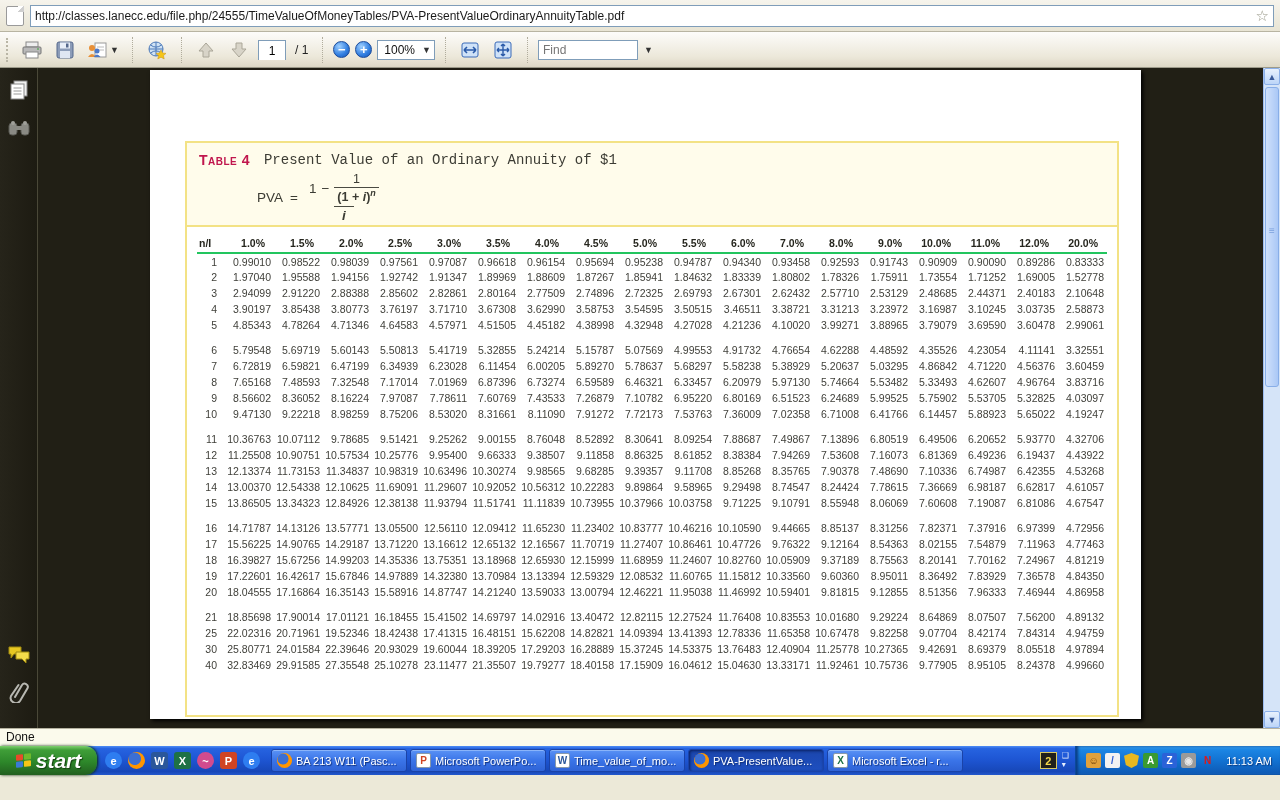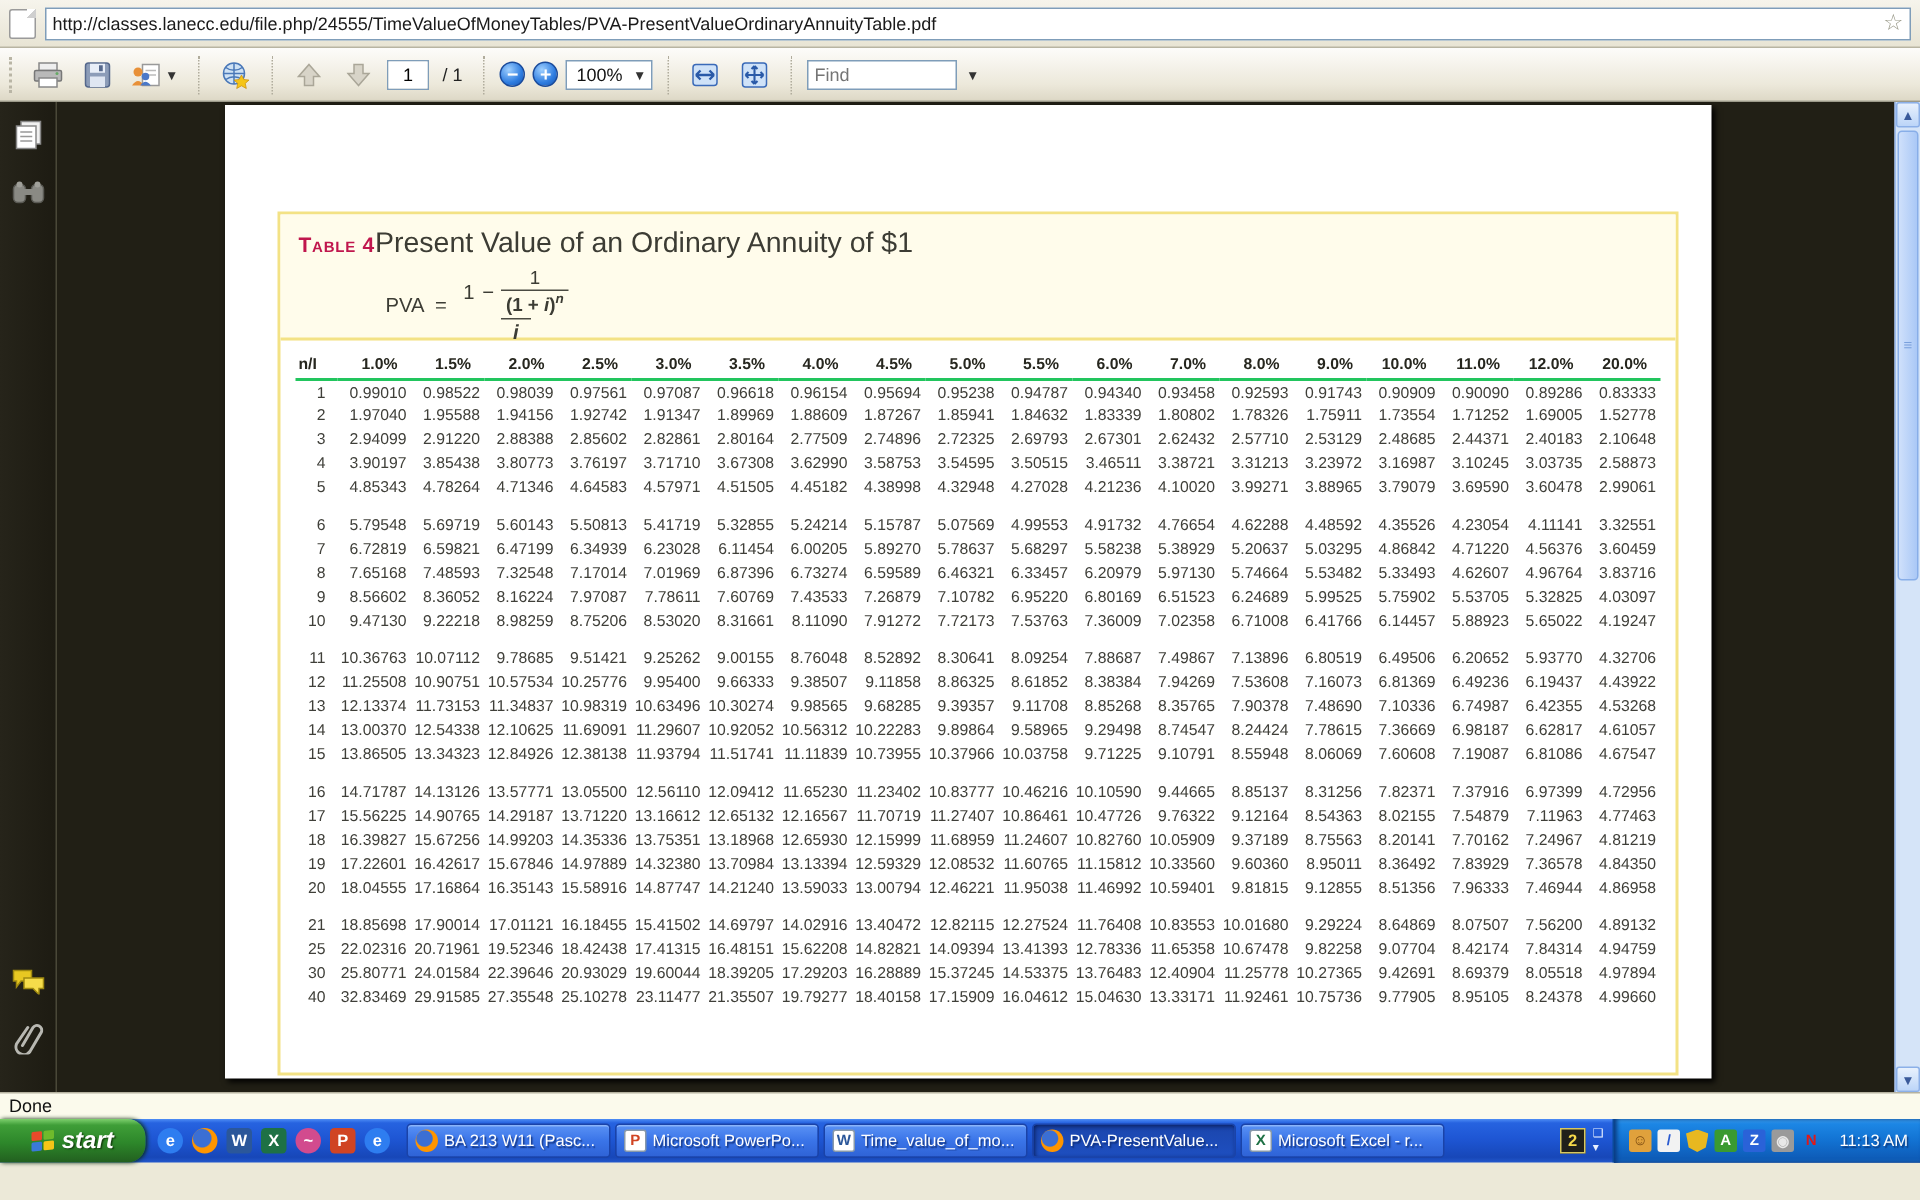--- a/index.html
+++ b/index.html
@@ -50,23 +50,23 @@
   
   .vscroll { width:17px; background:#d5e4f8; border-left:1px solid #9ebdf0; display:flex; flex-direction:column; }
   .sb-btn { height:17px; background:linear-gradient(to bottom,#e8f1fd,#bcd5f8); border:1px solid #8cb0e8; border-radius:2px; display:flex; align-items:center; justify-content:center; font-size:9px; color:#3a5a9a; }
   .sb-track { flex:1; position:relative; }
   .sb-thumb { position:absolute; top:2px; left:1px; width:14px; height:300px; border-radius:3px; background:linear-gradient(to right,#cfe0fb,#aac8f6); border:1px solid #88aee8; }
   .sb-thumb::after { content:"≡"; position:absolute; top:46%; left:3px; color:#7aa0dc; font-size:10px; }
 
   
   .annuity-box { position:absolute; left:35px; top:71px; width:934px; height:576px; border:2px solid #f3e285; background:#fff; }
   .box-head { height:84px; background:#fffceb; border-bottom:2px solid #f3e285; padding:9px 0 0 12px; }
-  .head-line { display:flex; align-items:center; gap:0; }
+  .head-line { display:flex; align-items:flex-start; gap:14px; }
   .tbl-label { color:#c0164d; font-weight:bold; font-size:14px; font-variant:small-caps; letter-spacing:.5px; }
-  .tbl-title { color:#3c3c34; font-size:19px; }
+  .tbl-title { color:#3c3c34; font-size:14px;font-family:Liberation Mono, monospace; }
   .formula { display:flex; align-items:center; gap:7px; margin:4px 0 0 58px; color:#3c3c34; font-size:13.5px; }
   .frac { display:inline-flex; flex-direction:column; align-items:center; }
   .frac > .den { border-top:1px solid #4a4a42; padding:1px 8px 0;font-weight:bold; }
   .numline { display:flex; align-items:center; gap:5px; padding:0 4px 2px; }
   .frac.inner { font-size:12.5px; }
   .frac.inner > .den { padding:0 3px; }
   .frac.inner > .num { padding-bottom:1px; }
   .mvar { font-style:italic; }
   .mexp { font-style:italic; font-size:9px; vertical-align:super; }
 
@@ -79,21 +79,21 @@
   table.annuity th.corner { text-align:left; padding-left:2px; }
   table.annuity tr.gap td { height:9px; border:none; }
   table.annuity td.rlabel { padding-right:8px; }
 
   
   .statusbar { height:18px; background:#fbfaec; border-top:1px solid #b5b2a0; font-size:12px; color:#111; padding:1px 6px; }
 
   
   .taskbar { height:29px; background:linear-gradient(to bottom,#4e8df5 0%,#2663e0 9%,#1e56d4 45%,#1747b8 88%,#2358cc 100%); display:flex; align-items:stretch; }
   .startbtn { width:97px; border-radius:0 12px 12px 0; background:linear-gradient(to bottom,#7ed06e 0%,#3f9e38 14%,#2d872a 55%,#225f1f 100%); display:flex; align-items:center; justify-content:center; gap:5px; box-shadow:1px 0 3px #0a2a0a; }
-  .startbtn .label { color:#fff; font-weight:bold; font-style:italic; font-size:16px; text-shadow:1px 1px 1px #14400f; }
+  .startbtn .label { color:#fff; font-weight:bold; font-style:italic; font-size:21px; text-shadow:1px 1px 1px #14400f; }
   .winflag { width:15px; height:14px; display:grid; grid-template-columns:7px 7px; grid-template-rows:6px 6px; gap:1px; transform:skewY(-6deg); }
   .winflag i { border-radius:1px; }
   .ql { display:flex; align-items:center; gap:6px; padding:0 8px; }
   .ql-ico { width:17px; height:17px; border-radius:3px; display:flex; align-items:center; justify-content:center; font-size:11px; font-weight:bold; color:#fff; }
   .ql-ico.round { border-radius:50%; }
   .tasks { flex:1; display:flex; align-items:center; gap:3px; padding:0 3px; overflow:hidden; }
   .taskbtn { width:136px; height:23px; border-radius:3px; background:linear-gradient(to bottom,#5a92f5,#3a74e8 50%,#2f63d6); border:1px solid #1a43a8; display:flex; align-items:center; gap:4px; padding:0 5px; box-shadow:inset 0 1px 0 #8ab4fa; }
   .taskbtn.active { background:linear-gradient(to bottom,#1b46ad,#1e4fc0); box-shadow:inset 1px 1px 3px #0a2060; }
   .taskbtn .tlabel { color:#fff; font-size:11px; white-space:nowrap; overflow:hidden; text-shadow:1px 1px 1px #10307a; }
   .tico { width:15px; height:15px; flex:0 0 auto; border-radius:2px; display:flex; align-items:center; justify-content:center; font-size:10px; font-weight:bold; }

